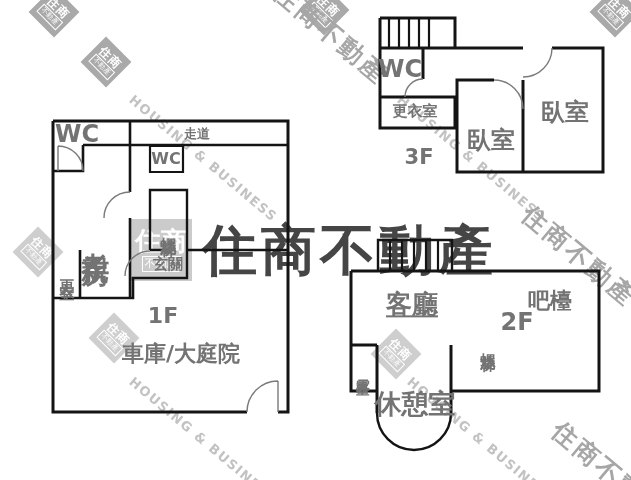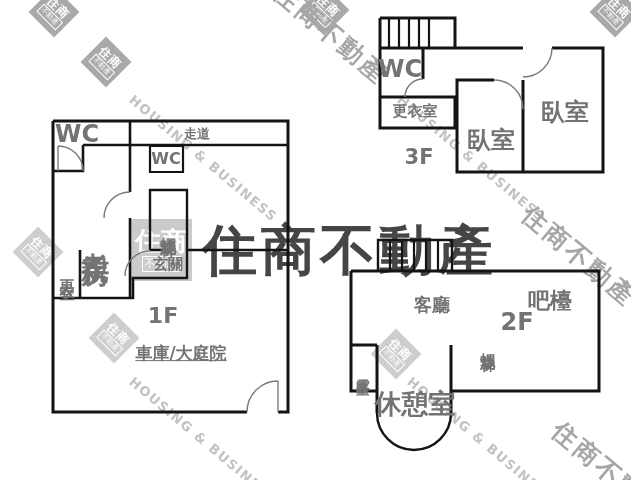--- a/index.html
+++ b/index.html
@@ -134,23 +134,23 @@
   </svg>
 
   <div class="lbl" style="left:77px;top:135px;font-size:24px;font-weight:600;">WC</div>
   <div class="lbl" style="left:197px;top:134px;font-size:13px;">走道</div>
   <div class="lbl" style="left:166px;top:159px;font-size:16px;font-weight:600;">WC</div>
   <div class="lbl vert" style="left:95px;top:233px;font-size:28px;">孝親房</div>
   <div class="lbl vert" style="left:168px;top:227px;font-size:16px;">螺旋梯</div>
   <div class="lbl" style="left:168px;top:265px;font-size:15px;">玄關</div>
   <div class="lbl vert" style="left:66px;top:271px;font-size:15px;">更衣室</div>
   <div class="lbl" style="left:163px;top:316px;font-size:22px;">1F</div>
-  <div class="lbl" style="left:181px;top:354px;font-size:17px;text-decoration:underline;">車庫/大庭院</div>
+  <div class="lbl" style="left:181px;top:354px;font-size:22px;">車庫/大庭院</div>
 
-  <div class="lbl" style="left:432px;top:305px;font-size:18px;">客廳</div>
+  <div class="lbl" style="left:412px;top:305px;font-size:26px;text-decoration:underline;">客廳</div>
   <div class="lbl" style="left:550px;top:301px;font-size:22px;">吧檯</div>
   <div class="lbl vert" style="left:487px;top:344px;font-size:15px;">螺旋梯</div>
   <div class="lbl" style="left:517px;top:323px;font-size:24px;">2F</div>
   <div class="lbl vert" style="left:363px;top:370px;font-size:14px;">露臺</div>
   <div class="lbl" style="left:415px;top:404px;font-size:27px;">休憩室</div>
 
   <div class="lbl" style="left:400px;top:70px;font-size:24px;font-weight:600;">WC</div>
   <div class="lbl" style="left:415px;top:112px;font-size:15px;">更衣室</div>
   <div class="lbl" style="left:491px;top:141px;font-size:24px;">臥室</div>
   <div class="lbl" style="left:565px;top:113px;font-size:24px;">臥室</div>

